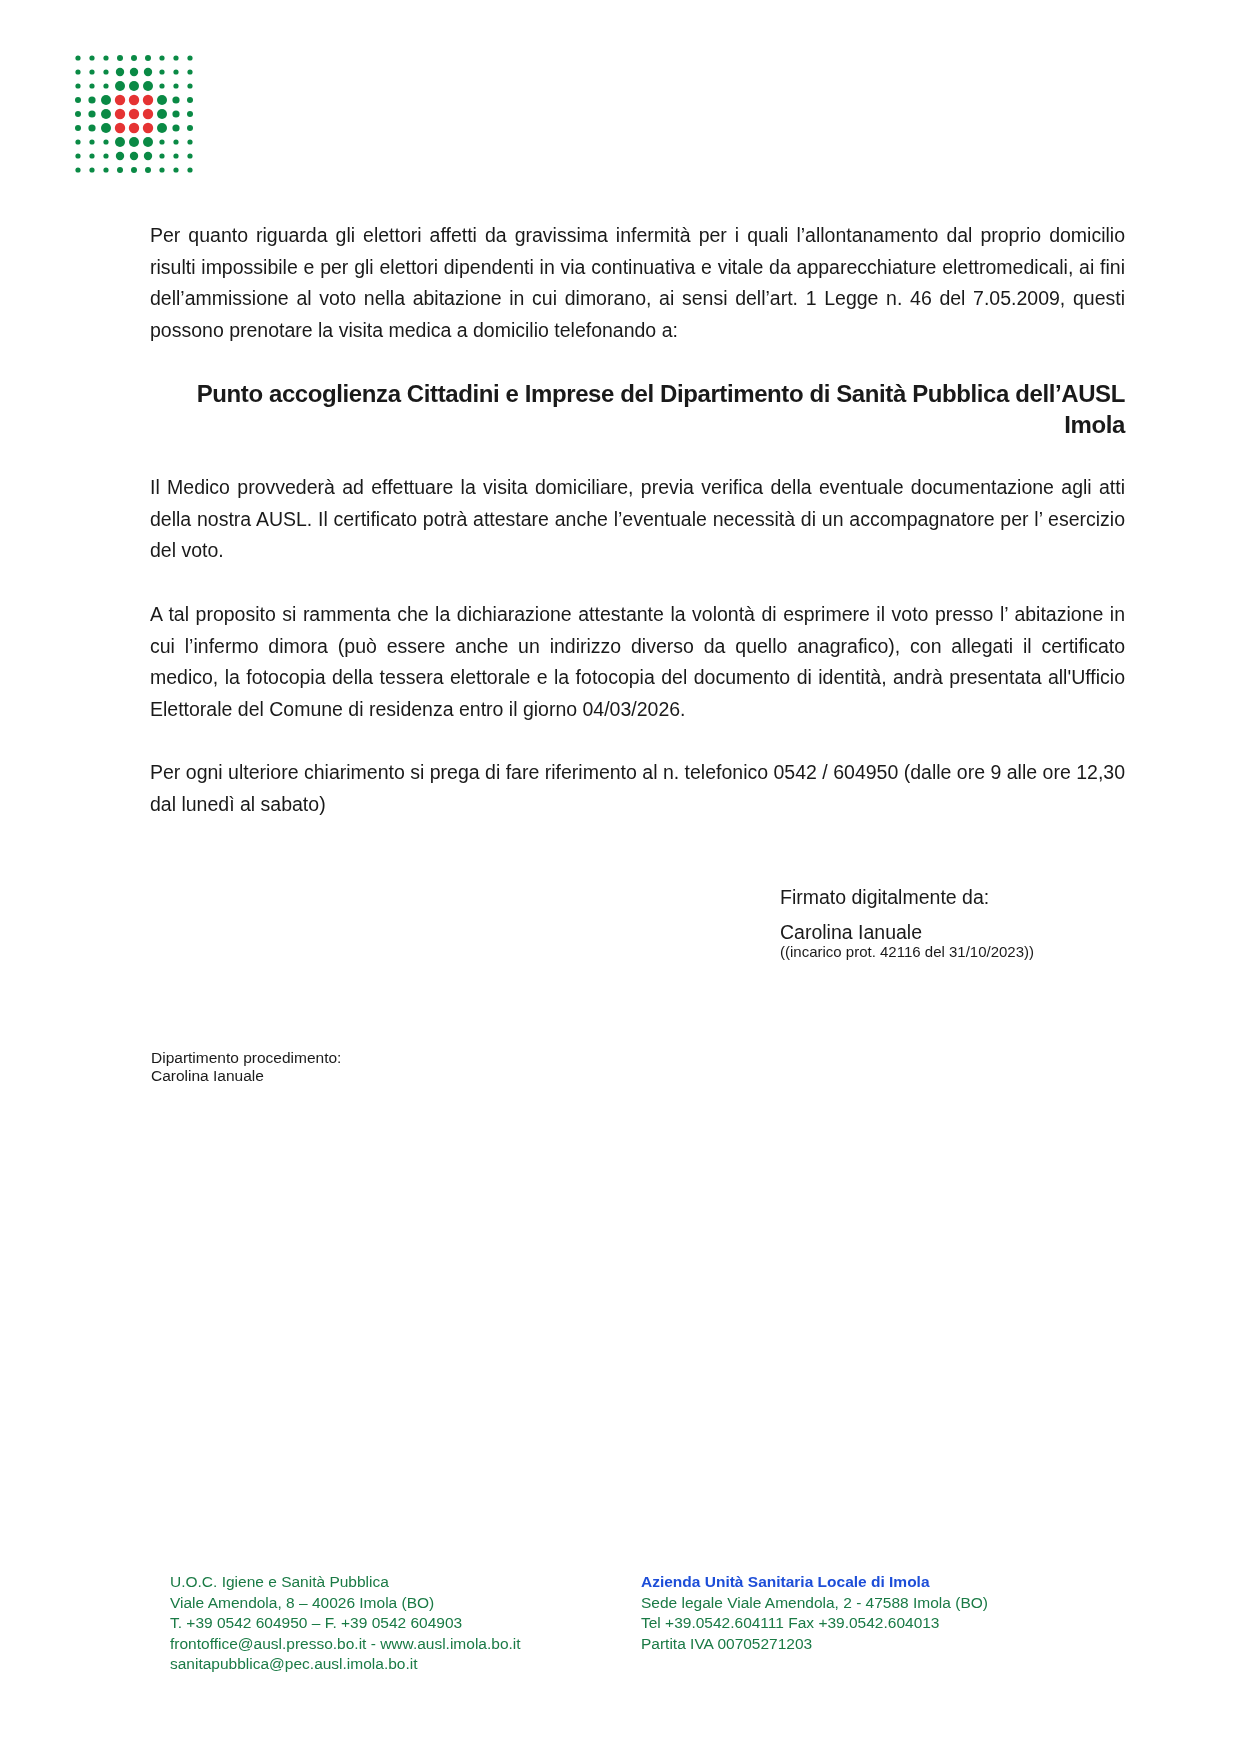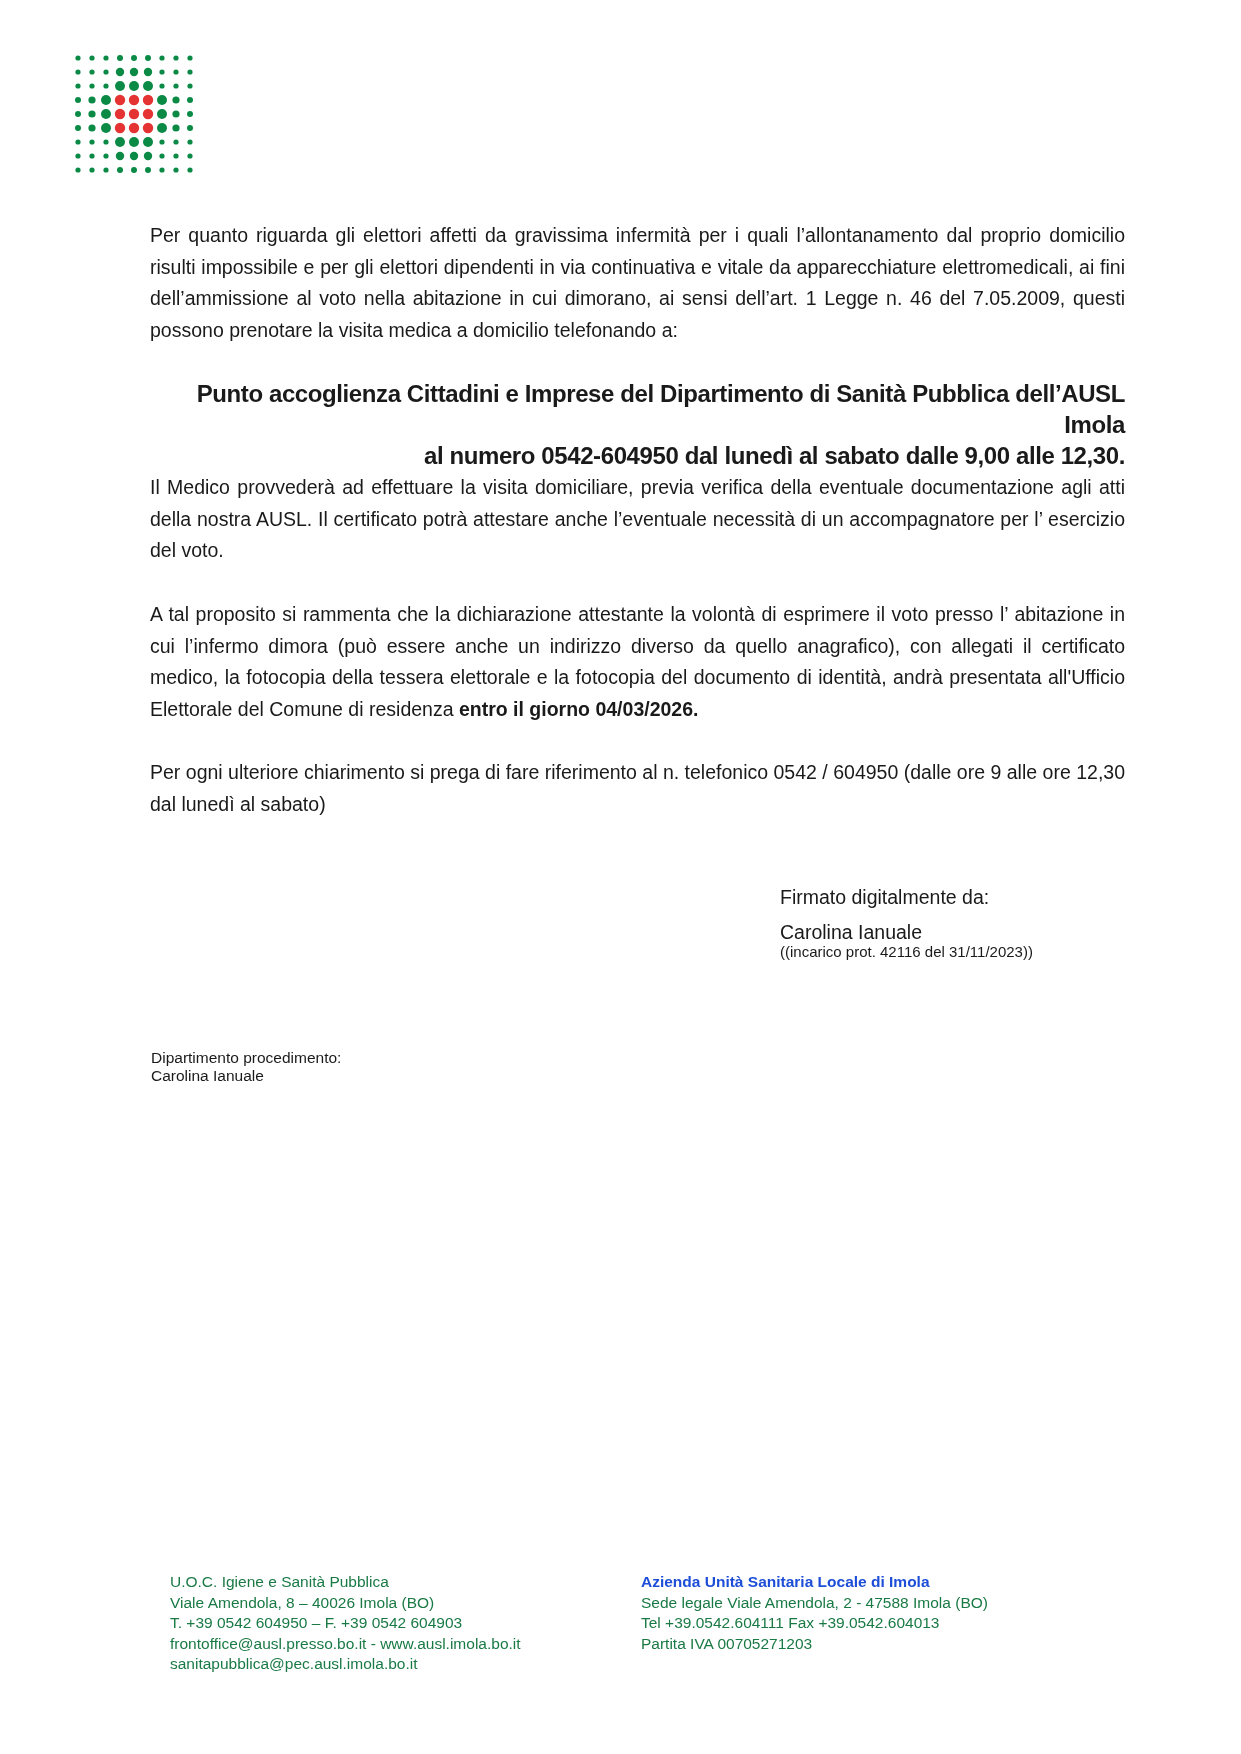--- a/index.html
+++ b/index.html
@@ -6,21 +6,21 @@
     body { width: 1241px; height: 1754px; position: relative; overflow: hidden;
            font-family: "Liberation Sans", sans-serif; color: #1a1a1a; }
     .logo { position: absolute; left: 72px; top: 52px; width: 124px; height: 124px; }
     .logo svg { display: block; }
     .body-text { position: absolute; left: 150px; width: 975px; font-size: 19.5px; line-height: 31.5px; text-align: justify; }
     .p1 { top: 220px; }
     .p2 { top: 378px; font-weight: bold; font-size: 24px; line-height: 31px; letter-spacing: -0.4px; text-align: right; }
     .p3 { top: 472px; }
     .p4 { top: 599px; }
     .p5 { top: 757px; }
-    .p2 span, .p4 b { font-weight: bold; }
+    .p2 span, .p4 b { font-weight: normal; }
     .sig { position: absolute; left: 780px; top: 885px; font-size: 19.5px; }
     .sig .label { line-height: 24px; }
     .sig .name { margin-top: 12px; line-height: 22px; }
     .sig .role { font-size: 15px; line-height: 17px; }
     .resp { position: absolute; left: 151px; top: 1049px; font-size: 15.5px; line-height: 18px; }
     .footer-col { position: absolute; top: 1572px; font-size: 15.5px; line-height: 20.5px; color: #1a7a45; }
     .footer-left { left: 170px; }
     .footer-right { left: 641px; }
     .footer-right .org { font-weight: bold; color: #1d4ed8; }
   </style>
@@ -110,33 +110,32 @@
       <circle cx="90" cy="118" r="2.6" fill="#0a8a45"></circle>
       <circle cx="104" cy="118" r="2.6" fill="#0a8a45"></circle>
       <circle cx="118" cy="118" r="2.6" fill="#0a8a45"></circle>
     </svg>
 </div>
 
 <div class="body-text p1">Per quanto riguarda gli elettori affetti da gravissima infermità per i quali l’allontanamento dal proprio domicilio risulti impossibile e per gli elettori dipendenti in via continuativa e vitale da apparecchiature elettromedicali, ai fini dell’ammissione al voto nella abitazione in cui dimorano, ai sensi dell’art. 1 Legge n. 46 del 7.05.2009, questi possono prenotare la visita medica a domicilio telefonando a:</div>
 
 <div class="body-text p2">
   <div>Punto accoglienza Cittadini e Imprese del Dipartimento di Sanità Pubblica dell’AUSL Imola</div>
-  <div>al numero 0542-604950 dal lunedì al sabato dalle 9,00 alle 12,30.</div>
 </div>
 
 <div class="body-text p3">Il Medico provvederà ad effettuare la visita domiciliare, previa verifica della eventuale documentazione agli atti della nostra AUSL. Il certificato potrà attestare anche l’eventuale necessità di un accompagnatore per l’ esercizio del voto.</div>
 
 <div class="body-text p4"><span>A tal proposito si rammenta che la dichiarazione attestante la volontà di esprimere il voto presso l’ abitazione in cui l’infermo dimora (può essere anche un indirizzo diverso da quello anagrafico), con allegati il certificato medico, la fotocopia della tessera elettorale e la fotocopia del documento di identità, andrà presentata all'Ufficio Elettorale del Comune di residenza </span><b>entro il giorno 04/03/2026.</b></div>
 
 <div class="body-text p5">Per ogni ulteriore chiarimento si prega di fare riferimento al n. telefonico 0542 / 604950 (dalle ore 9 alle ore 12,30 dal lunedì al sabato)</div>
 
 <div class="sig">
   <div class="label">Firmato digitalmente da:</div>
   <div class="name">Carolina Ianuale</div>
-  <div class="role">((incarico prot. 42116 del 31/11/2023))</div>
+  <div class="role">((incarico prot. 42116 del 31/10/2023))</div>
 </div>
 
 <div class="resp">
   <div>Dipartimento procedimento:</div>
   <div>Carolina Ianuale</div>
 </div>
 
 <div class="footer-col footer-left">
   <div>U.O.C. Igiene e Sanità Pubblica</div>
   <div>Viale Amendola, 8 – 40026 Imola (BO)</div>

